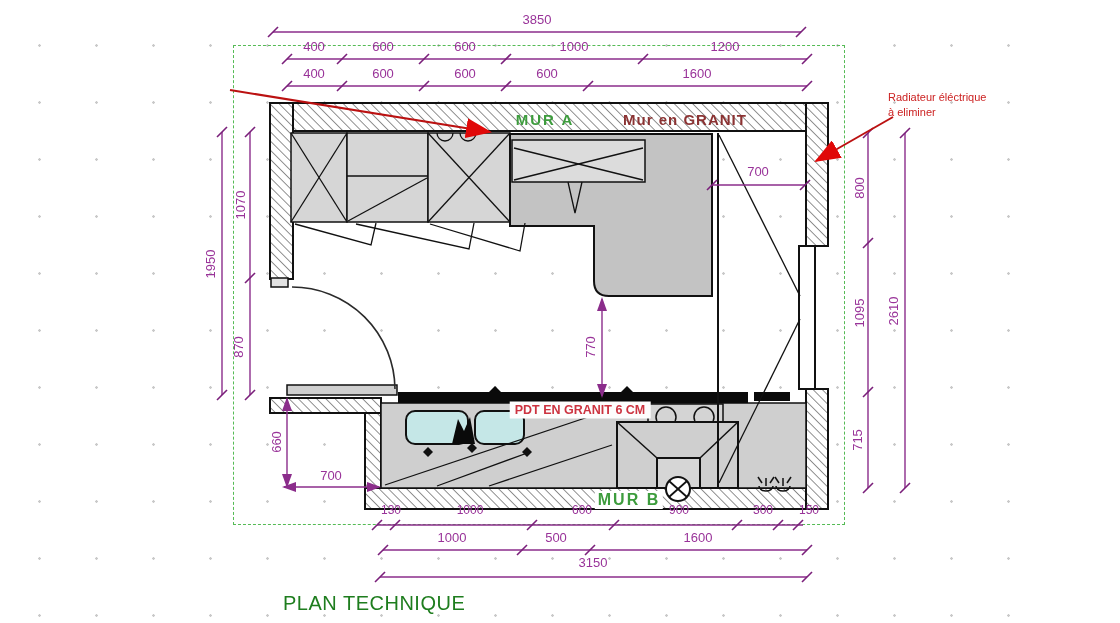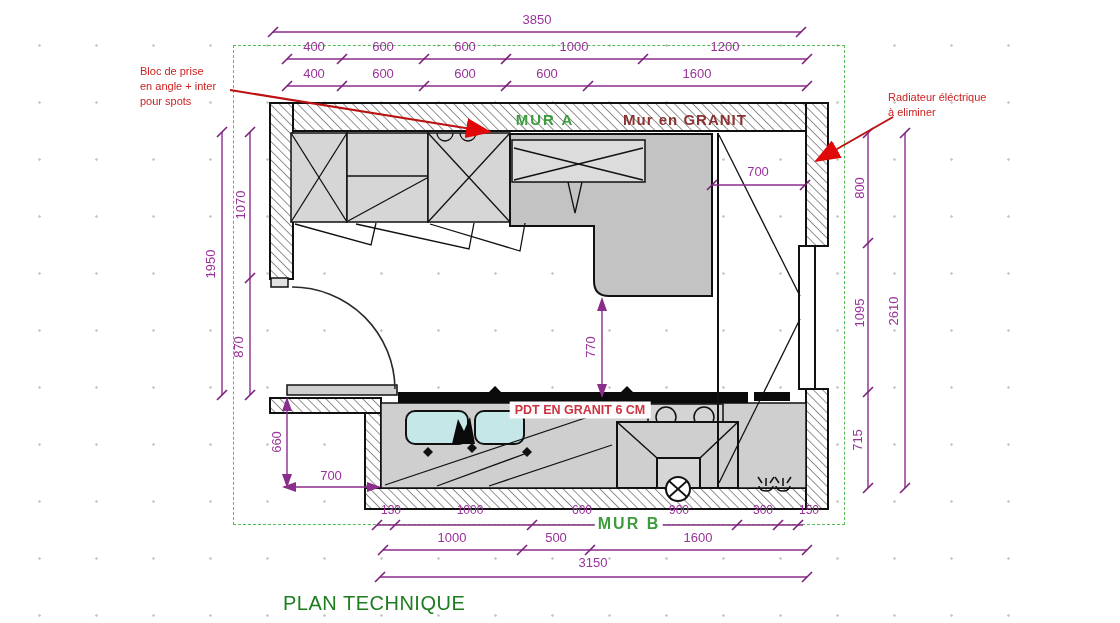--- a/index.html
+++ b/index.html
@@ -12,21 +12,21 @@
   .border-green{position:absolute;left:233px;top:45px;width:610px;height:478px;
     border:1px dashed #55bb55;z-index:0;}
   svg.plan{position:absolute;left:0;top:0;z-index:1;}
   .dim{position:absolute;color:#993399;font-size:13px;white-space:nowrap;z-index:3;
     transform:translate(-50%,-50%);}
   .dim.sm{font-size:12px;}
   .vdim{transform:translate(-50%,-50%) rotate(-90deg);}
   .glabel{position:absolute;transform:translate(-50%,-50%);font-weight:bold;
     letter-spacing:2px;color:#3d9c3d;font-size:15px;z-index:3;white-space:nowrap;}
   .beton{color:#8b3232;letter-spacing:1px;}
-  .murb{background:#fff;padding:0 3px;font-size:16px;margin-top:24px;}
+  .murb{background:#fff;padding:0 3px;font-size:16px;}
   .plabel{position:absolute;transform:translate(-50%,-50%);background:#fdfdfd;
     color:#cc3340;font-weight:bold;font-size:12.5px;text-align:center;line-height:15px;
     padding:1px 5px;z-index:3;white-space:nowrap;}
   .ann{position:absolute;color:#cc2222;font-size:11px;line-height:15px;z-index:3;white-space:nowrap;}
   .title{position:absolute;color:#1e7d1e;font-size:20px;letter-spacing:.5px;z-index:3;white-space:nowrap;}
 </style>
 </head>
 <body>
 
 <div class="canvas">
@@ -230,25 +230,20 @@
   <div class="dim" style="left:556px;top:537px">500</div>
   <div class="dim" style="left:698px;top:537px">1600</div>
   <div class="dim" style="left:593px;top:562px">3150</div>
 
   <div class="glabel" style="left:545px;top:119px">MUR A</div>
   <div class="glabel beton" style="left:685px;top:119px">Mur en GRANIT</div>
   <div class="glabel murb" style="left:629px;top:500px">MUR B</div>
 
   <div class="plabel" style="left:580px;top:410px">PDT EN GRANIT 6 CM</div>
 
-  <div class="ann" style="left:140px;top:64px">
-    <div>Bloc de prise</div>
-    <div>en angle + inter</div>
-    <div>pour spots</div>
-  </div>
   <div class="ann" style="left:888px;top:90px">
     <div>Radiateur éléctrique</div>
     <div>à eliminer</div>
   </div>
 
   <div class="title" style="left:283px;top:592px">PLAN TECHNIQUE</div>
 
 </div>
 
 </body></html>

